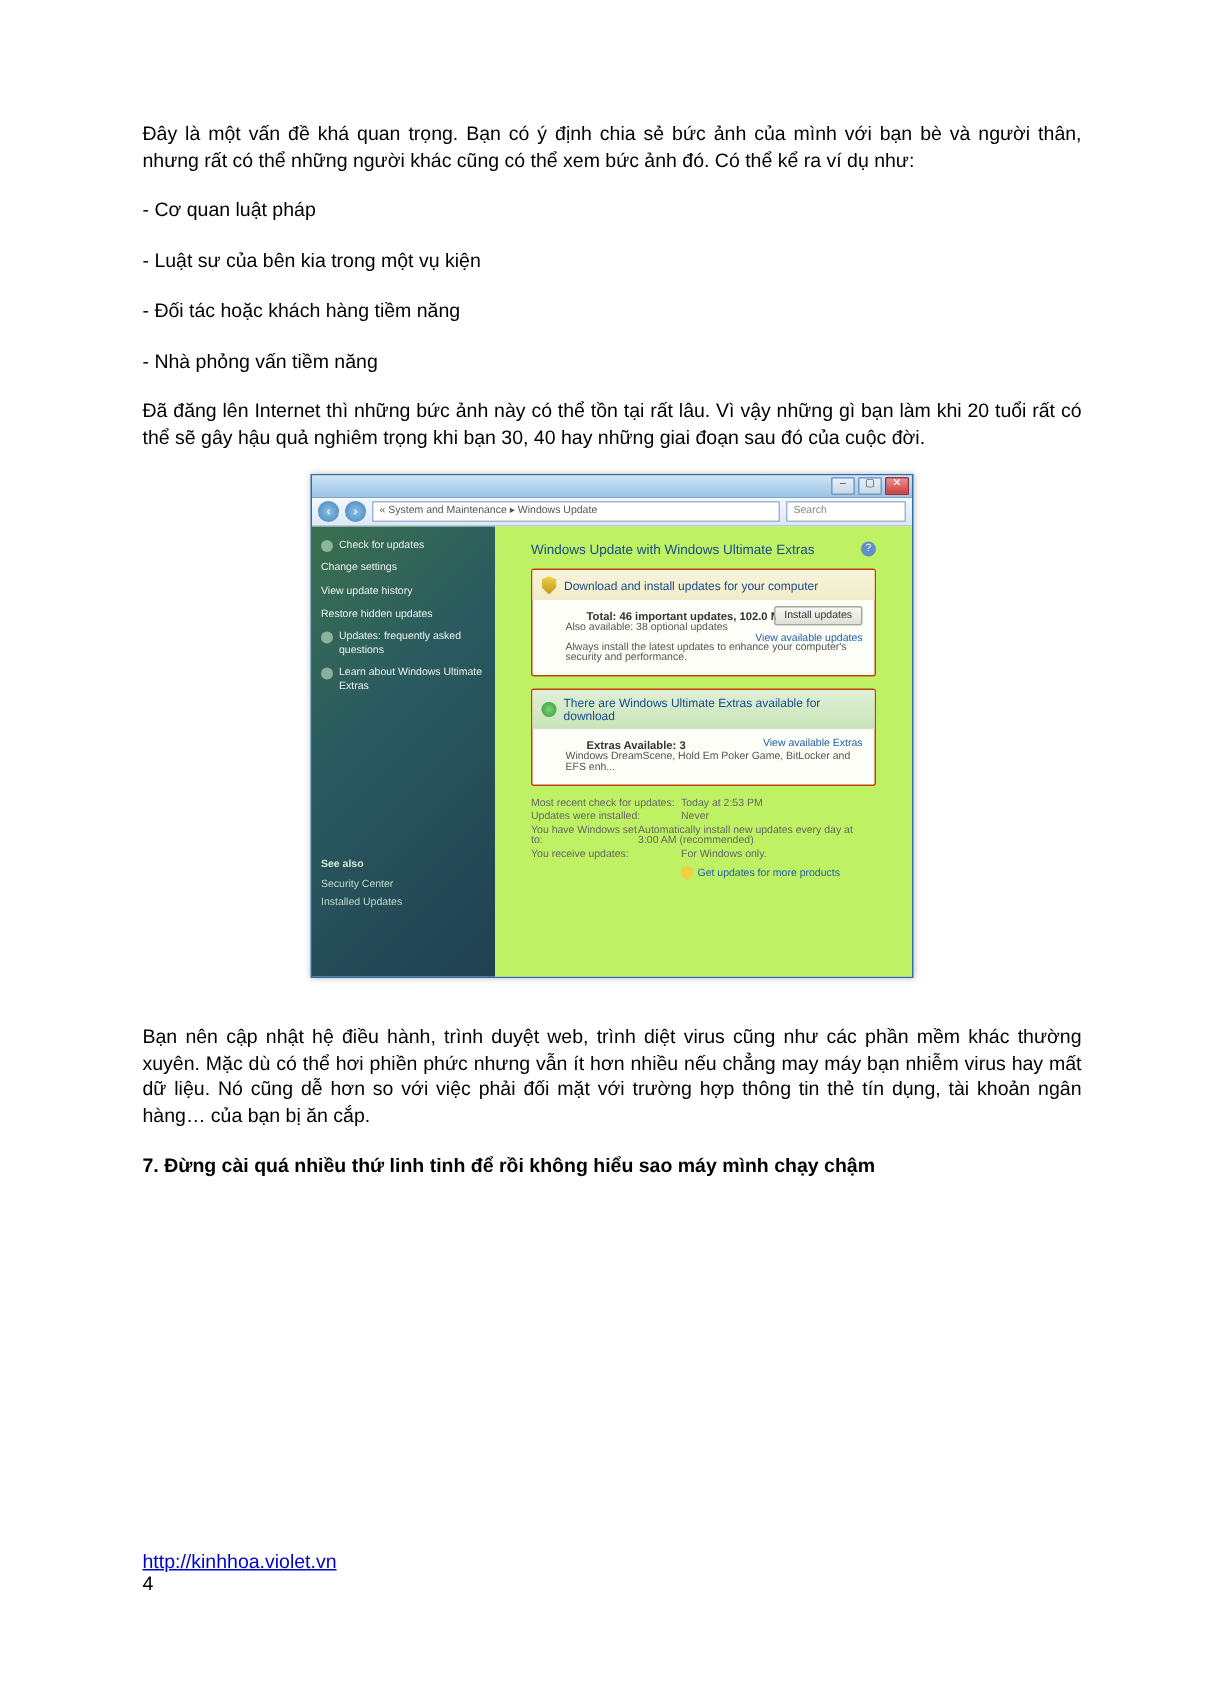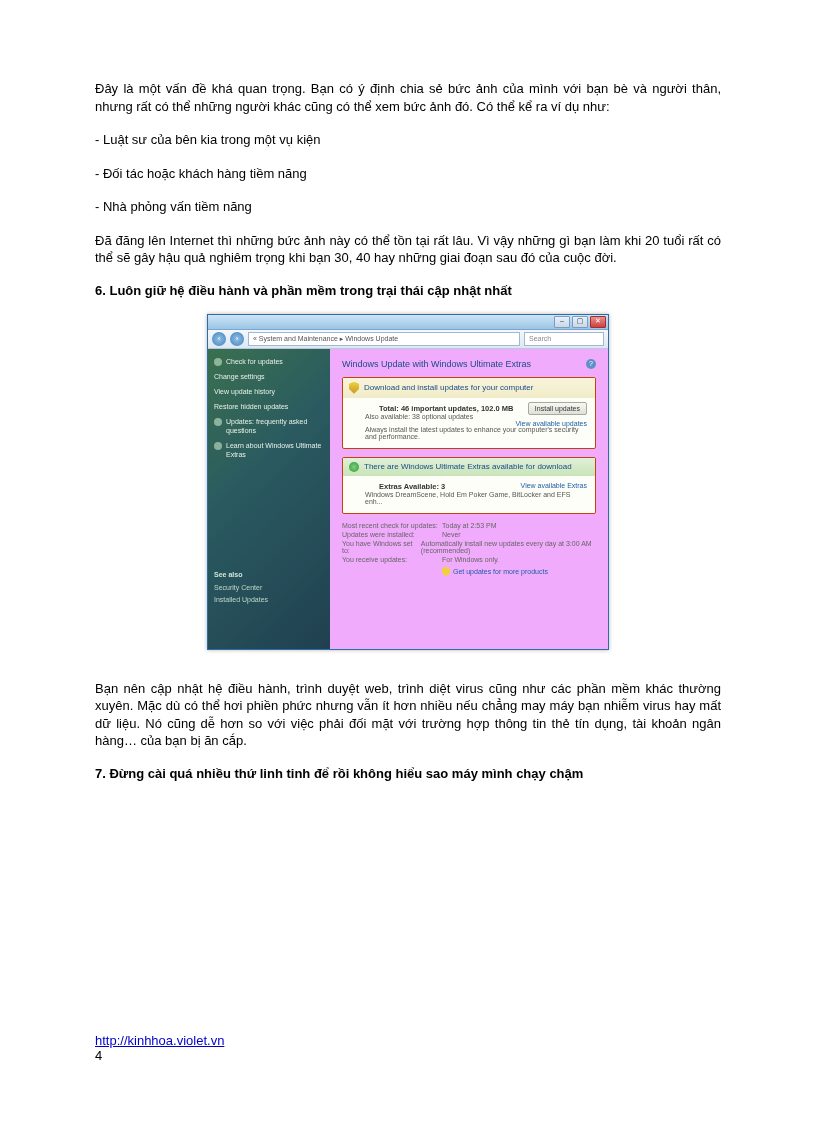--- a/index.html
+++ b/index.html
@@ -120,22 +120,22 @@
     margin-top: 1px;
   }
   .wu-seealso {
     margin-top: 110px;
     font-size: 7px;
   }
   .wu-seealso-title { font-weight: bold; margin-bottom: 4px; color:#d0e8d8;}
   .wu-seealso-item { margin-bottom: 3px; color:#c0d8c8; }
   .wu-main {
     flex: 1;
-    background: #f0abfc;
-    padding: 10px 12px;
+    background: #bef264;
+    padding: 10px 24px;
   }
   .wu-main-title {
     color: #1a4a8a;
     font-size: 9px;
     margin-bottom: 8px;
     display:flex; justify-content:space-between; align-items:center;
   }
   .wu-help { width:10px;height:10px;border-radius:50%;background:#6090c8;color:#fff;text-align:center;line-height:10px;font-size:7px;}
   .wu-box {
     border: 1px solid #c2410c;
@@ -216,25 +216,25 @@
   .footer-link {
     color: #0000cc;
     text-decoration: underline;
   }
 </style>
 </head>
 <body>
 
 <div class="page">
   <p class="para">Đây là một vấn đề khá quan trọng. Bạn có ý định chia sẻ bức ảnh của mình với bạn bè và người thân, nhưng rất có thể những người khác cũng có thể xem bức ảnh đó. Có thể kể ra ví dụ như:</p>
+  <p class="para">- Cơ quan luật pháp</p>
   <p class="para">- Luật sư của bên kia trong một vụ kiện</p>
   <p class="para">- Đối tác hoặc khách hàng tiềm năng</p>
   <p class="para">- Nhà phỏng vấn tiềm năng</p>
   <p class="para">Đã đăng lên Internet thì những bức ảnh này có thể tồn tại rất lâu. Vì vậy những gì bạn làm khi 20 tuổi rất có thể sẽ gây hậu quả nghiêm trọng khi bạn 30, 40 hay những giai đoạn sau đó của cuộc đời.</p>
-  <p class="heading">6. Luôn giữ hệ điều hành và phần mềm trong trại thái cập nhật nhất</p>
 
   <div class="screenshot-wrap">
     <div class="wu-window">
       <div class="wu-titlebar">
         <div class="wu-btn">–</div>
         <div class="wu-btn">▢</div>
         <div class="wu-btn close">✕</div>
       </div>
       <div class="wu-navbar">
         <div class="wu-nav-arrow">‹</div>

